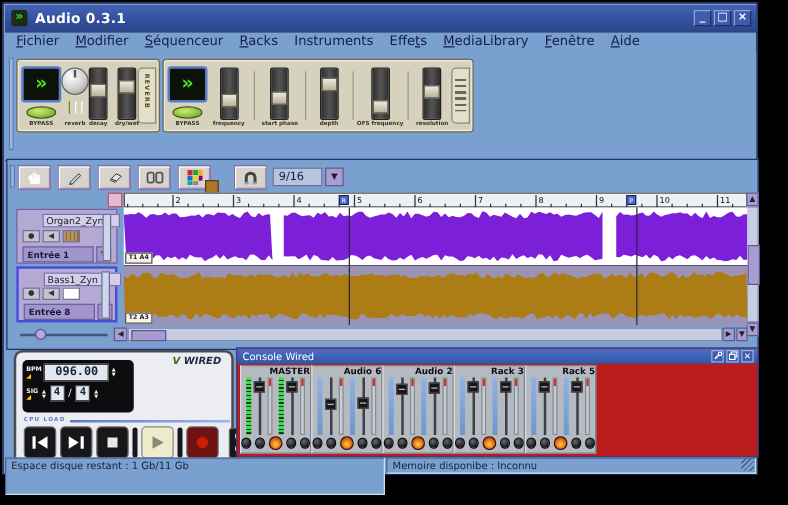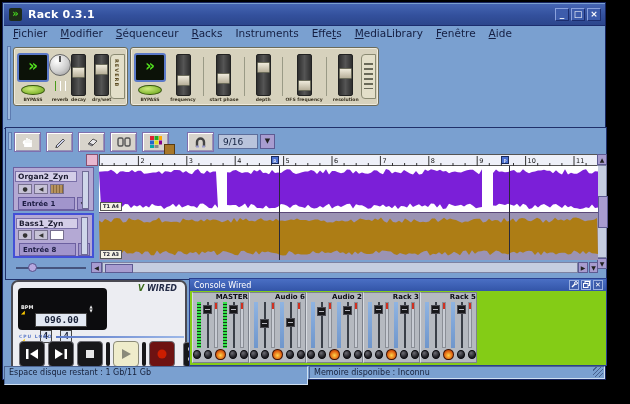--- a/index.html
+++ b/index.html
@@ -55,57 +55,57 @@
            display:flex;align-items:center;justify-content:center;box-sizing:border-box;}
   #snapfield{background:#b9c4dc;border:1px solid #5d6e9a;font-size:9px;color:#14213f;line-height:14px;padding-left:4px;box-sizing:border-box;}
   #snaparrow{background:#a89cd0;border:1px solid #5d5a92;color:#222;font-size:7px;text-align:center;line-height:13px;box-sizing:border-box;}
   #ruler{background:#eef0f8;border:1px solid #555;box-sizing:border-box;}
   #ruler-corner{background:#e8b8d0;border:1px solid #8a5070;box-sizing:border-box;}
   .marker-sq{position:absolute;width:8px;height:8px;background:#4a6fd0;border:1px solid #1a2a5a;color:#fff;
              font-size:5px;line-height:8px;text-align:center;box-sizing:border-box;}
   .playline{position:absolute;width:1px;background:#2a2a3a;}
   .trackhdr{background:#b4a9d4;border:1px solid #6c60a0;box-sizing:border-box;}
   .trackhdr.selected{border:2px solid #4350d6;}
-  .thname{position:absolute;left:1px;top:3px;width:62px;height:11px;background:#d4cee8;border:1px solid #7a70a8;
-          font-size:7.5px;line-height:10px;color:#1c1c30;padding-left:2px;box-sizing:border-box;font-weight:bold;}
+  .thname{position:absolute;left:20px;top:3px;width:62px;height:11px;background:#d4cee8;border:1px solid #7a70a8;
+          font-size:7.5px;line-height:10px;color:#1c1c30;padding-left:2px;box-sizing:border-box;font-weight:normal;}
   .thbtn{width:14px;height:10px;background:#c6c2d6;border:1px solid #77708f;box-sizing:border-box;
          font-size:6px;line-height:8px;text-align:center;color:#333;}
   .thmeter{position:absolute;right:4px;top:3px;width:7px;height:38px;background:#cfd6ea;border:1px solid #6f6a95;box-sizing:border-box;}
   .thdrop{position:absolute;left:4px;top:29px;width:57px;height:13px;background:#a195cc;border:1px solid #6c60a0;
           font-size:7px;line-height:12px;color:#1a1a40;font-weight:bold;padding-left:3px;box-sizing:border-box;}
   .thdrop-arrow{position:absolute;left:63px;top:29px;width:12px;height:13px;background:#a195cc;border:1px solid #6c60a0;
                 font-size:6px;text-align:center;line-height:12px;color:#222;box-sizing:border-box;}
   .regionchip{position:absolute;left:1px;bottom:1px;background:#f5f2e4;border:1px solid #555;font-size:5px;line-height:7px;
               padding:0 2px;color:#223;font-weight:bold;}
   .scroll-el{background:#a89cd0;border:1px solid #5d5a92;box-sizing:border-box;font-size:6px;color:#222;text-align:center;}
   
   #transport{left:8px;top:277px;width:176px;height:93px;background:#ecedf2;border:2px solid #4a4a52;border-radius:7px;box-sizing:border-box;}
   #lcd-box{position:absolute;left:5px;top:6px;width:89px;height:42px;background:#0c0c0e;border-radius:4px;padding:3px 3px;box-sizing:border-box;}
   .lcd-lab{color:#f2f2f2;font-size:5px;font-weight:bold;line-height:6px;}
   .yel{color:#ffcc00;font-size:5px;line-height:4px;}
   #bpm-lcd{background:#e2e8f2;color:#1a2238;font-family:"DejaVu Sans Mono",monospace;font-size:9.5px;font-weight:bold;
-           width:50px;height:12px;line-height:12px;text-align:center;border:1px solid #444;margin-top:22px;}
+           width:50px;height:12px;line-height:12px;text-align:center;border:1px solid #444;}
   .spin{display:flex;flex-direction:column;justify-content:center;color:#eee;font-size:4px;line-height:4px;}
   .sigbox{background:#e2e8f2;border:1px solid #444;width:10px;height:11px;font-size:8.5px;font-weight:bold;color:#1a2238;
           text-align:center;line-height:11px;font-family:"DejaVu Sans Mono",monospace;}
   #time-lcd{position:absolute;left:100px;top:10px;width:72px;height:34px;background:#b7c3de;border:3px solid #17171c;border-radius:7px;
             box-sizing:border-box;color:#f8faff;font-family:"DejaVu Sans Mono",monospace;font-size:14px;font-weight:bold;
             text-align:right;line-height:28px;padding-right:5px;text-shadow:1px 1px 0 #7d8cab;}
   #cpu-row{position:absolute;left:6px;top:52px;width:165px;display:flex;align-items:center;gap:4px;}
   #cpu-lab{font-size:4.5px;font-weight:bold;color:#5b79c8;letter-spacing:1px;}
   #cpu-bar{flex:1;height:2px;background:linear-gradient(90deg,#5b79c8,#9db8e8);}
   .trbtn{width:24px;height:24px;background:#17171a;border:1px solid #6a6a72;border-radius:4px;display:flex;align-items:center;justify-content:center;}
   .trsep{width:4px;height:24px;background:#17171a;border-radius:2px;}
   #play-btn{background:#efeccb;border:1px solid #8a8a78;}
   #rec-btn{background:#6e1212;}
   .looptgl{width:13px;height:23px;background:#17171a;border:1px solid #6a6a72;border-radius:3px;
            display:flex;flex-direction:column;align-items:center;justify-content:space-evenly;}
   .ring{width:6px;height:6px;border:1.5px solid #e8e8e8;border-radius:50%;box-sizing:border-box;}
   
-  #console{left:186px;top:275px;width:418px;height:88px;border:1px solid #2a3f8f;box-sizing:border-box;background:#84cc16;}
+  #console{left:186px;top:275px;width:418px;height:88px;border:1px solid #2a3f8f;box-sizing:border-box;background:#b91c1c;}
   #console-title{height:12px;background:linear-gradient(180deg,#4a6fc4,#3355a8);display:flex;align-items:center;}
   #console-title span{color:#fff;font-size:8px;margin-left:4px;}
   .cwin-btn{width:10px;height:10px;background:#3d5cab;border:1px solid #9ab0e0;box-sizing:border-box;color:#fff;
             font-size:7px;line-height:8px;text-align:center;font-weight:bold;}
   #strips{position:absolute;left:2px;top:13px;display:flex;}
   .strip{width:57px;height:71px;background:#b5b9c0;border:1px solid #7d828c;border-left-color:#d8dce2;box-sizing:border-box;position:relative;}
   .strip-label{font-size:7px;font-weight:bold;color:#0c0c14;text-align:right;line-height:9px;}
   .units{display:flex;justify-content:space-evenly;height:47px;}
   .unit{display:flex;gap:2px;}
   .mcol{width:4px;height:46px;}
@@ -126,21 +126,21 @@
         background:repeating-linear-gradient(135deg,transparent 0 2px,#46608e 2px 3px);}
 </style>
 </head>
 <body>
 
 <div id="canvas">
  <div id="win" class="abs">
 
   <div id="titlebar" class="abs">
     <div id="app-icon">»</div>
-    <div id="title-text">Rack 0.3.1</div>
+    <div id="title-text">Audio 0.3.1</div>
     <div id="tb-btns">
       <div class="tb-btn">_</div>
       <div class="tb-btn">□</div>
       <div class="tb-btn">×</div>
     </div>
   </div>
 
   <div id="menubar" class="abs">
         <span class="menu-item"><u>F</u>ichier</span>
         <span class="menu-item"><u>M</u>odifier</span>
@@ -631,17 +631,17 @@
               <div class="sdot"></div>
               <div class="sdot"></div>
               <div class="sfire"></div>
               <div class="sdot"></div>
               <div class="sdot"></div>
             </div>
           </div>
         </div>
   </div>
 
-  <div class="statuscell abs" style="left:1px;top:363px;width:304px;height:19px;">Espace disque restant : 1 Gb/11 Gb</div>
+  <div class="statuscell abs" style="left:1px;top:363px;width:304px;height:30px;">Espace disque restant : 1 Gb/11 Gb</div>
   <div class="statuscell abs" style="left:306px;top:363px;width:296px;height:13px;">Memoire disponibe : Inconnu</div>
   <div id="grip"></div>
  </div>
 </div>
 
 </body></html>

